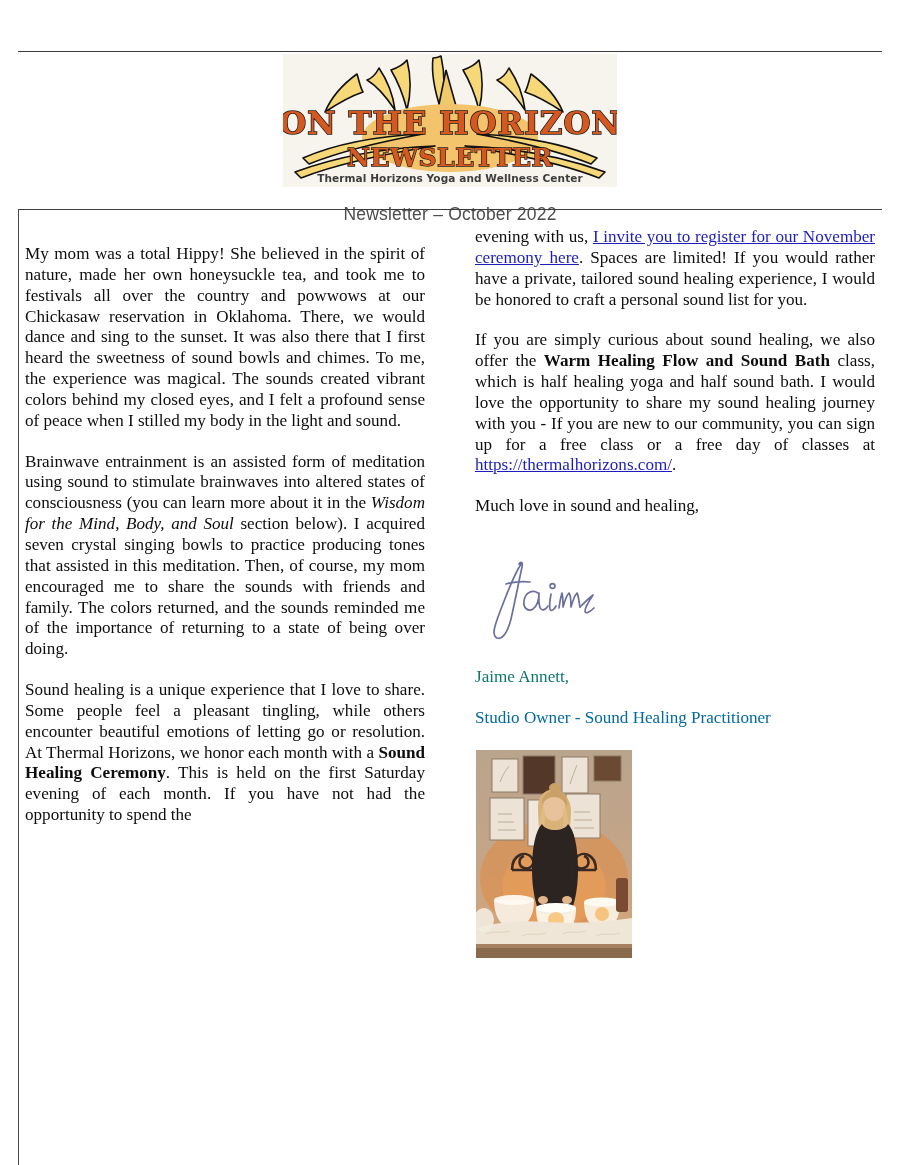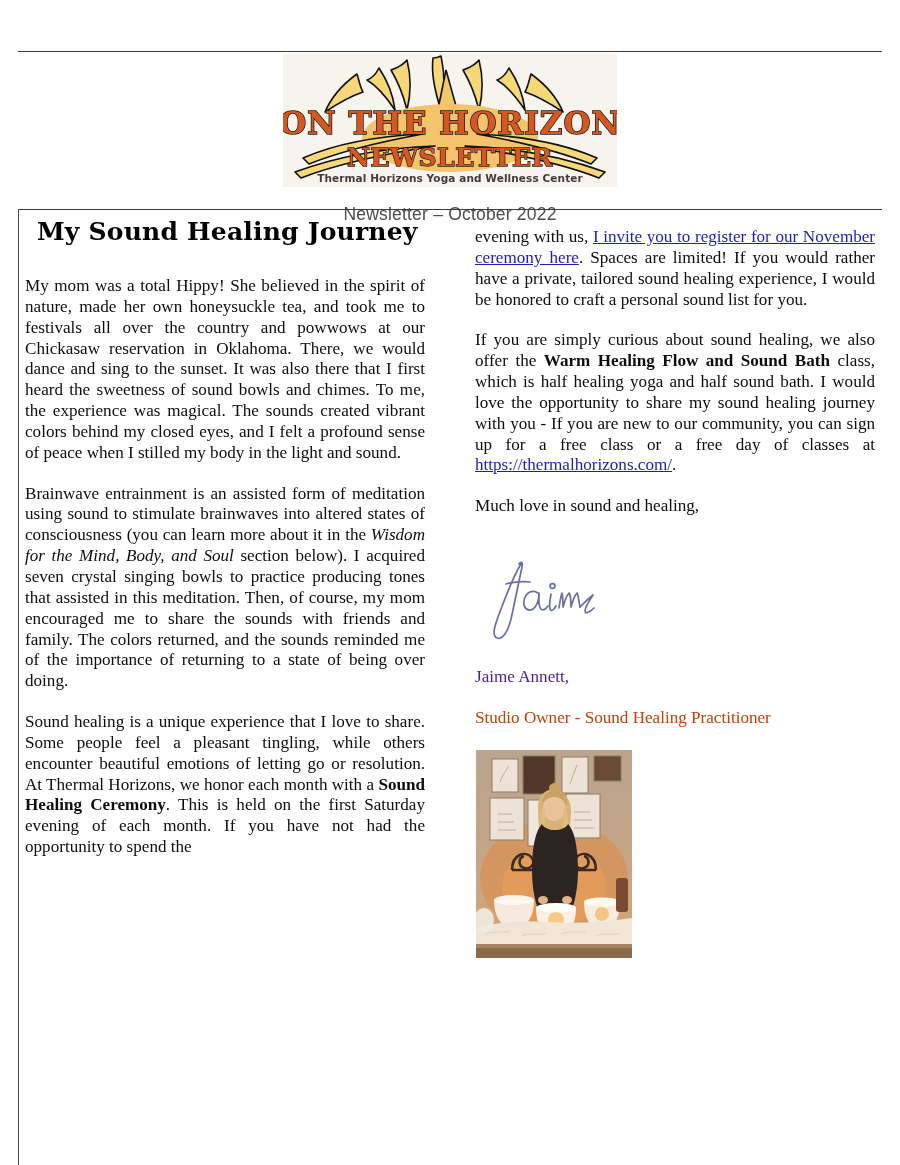--- a/index.html
+++ b/index.html
@@ -115,27 +115,27 @@
   
   .sig-wrap {
     margin: 34px 0 0 6px;
     width: 150px;
     height: 92px;
   }
   .sig-svg { display: block; width: 150px; height: 92px; }
 
   .sig-name {
     font-size: 17.1px;
-    color: #4c1d95;
+    color: #0f766e;
     margin: 24px 0 0 0;
     line-height: 20.85px;
   }
   .sig-role {
     font-size: 17.1px;
-    color: #c2410c;
+    color: #0369a1;
     margin: 20px 0 0 0;
     line-height: 20.85px;
   }
 
   
   .photo {
     position: relative;
     margin: 21px 0 0 1px;
     width: 156px;
     height: 208px;
@@ -185,21 +185,20 @@
 
   <div class="issue-line">Newsletter – October 2022</div>
 
   <div class="header-rule"></div>
   <div class="left-border"></div>
 
   <div class="columns">
 
     <div class="col col-left">
 
-      <h1 class="headline">My Sound Healing Journey</h1>
 
       <p class="body">My mom was a total Hippy! She believed in the spirit of nature, made her own honeysuckle tea, and took me to festivals all over the country and powwows at our Chickasaw reservation in Oklahoma. There, we would dance and sing to the sunset. It was also there that I first heard the sweetness of sound bowls and chimes. To me, the experience was magical. The sounds created vibrant colors behind my closed eyes, and I felt a profound sense of peace when I stilled my body in the light and sound.</p>
 
 
       <p class="body"><span>Brainwave entrainment is an assisted form of meditation using sound to stimulate brainwaves into altered states of consciousness (you can learn more about it in the </span><i class="ital">Wisdom for the Mind, Body, and Soul</i><span> section below). I acquired seven crystal singing bowls to practice producing tones that assisted in this meditation. Then, of course, my mom encouraged me to share the sounds with friends and family. The colors returned, and the sounds reminded me of the importance of returning to a state of being over doing.</span></p>
 
       <p class="body"><span>Sound healing is a unique experience that I love to share. Some people feel a pleasant tingling, while others encounter beautiful emotions of letting go or resolution. At Thermal Horizons, we honor each month with a </span><b class="bold">Sound Healing Ceremony</b><span>. This is held on the first Saturday evening of each month. If you have not had the opportunity to spend the</span></p>
 
     </div>
 

